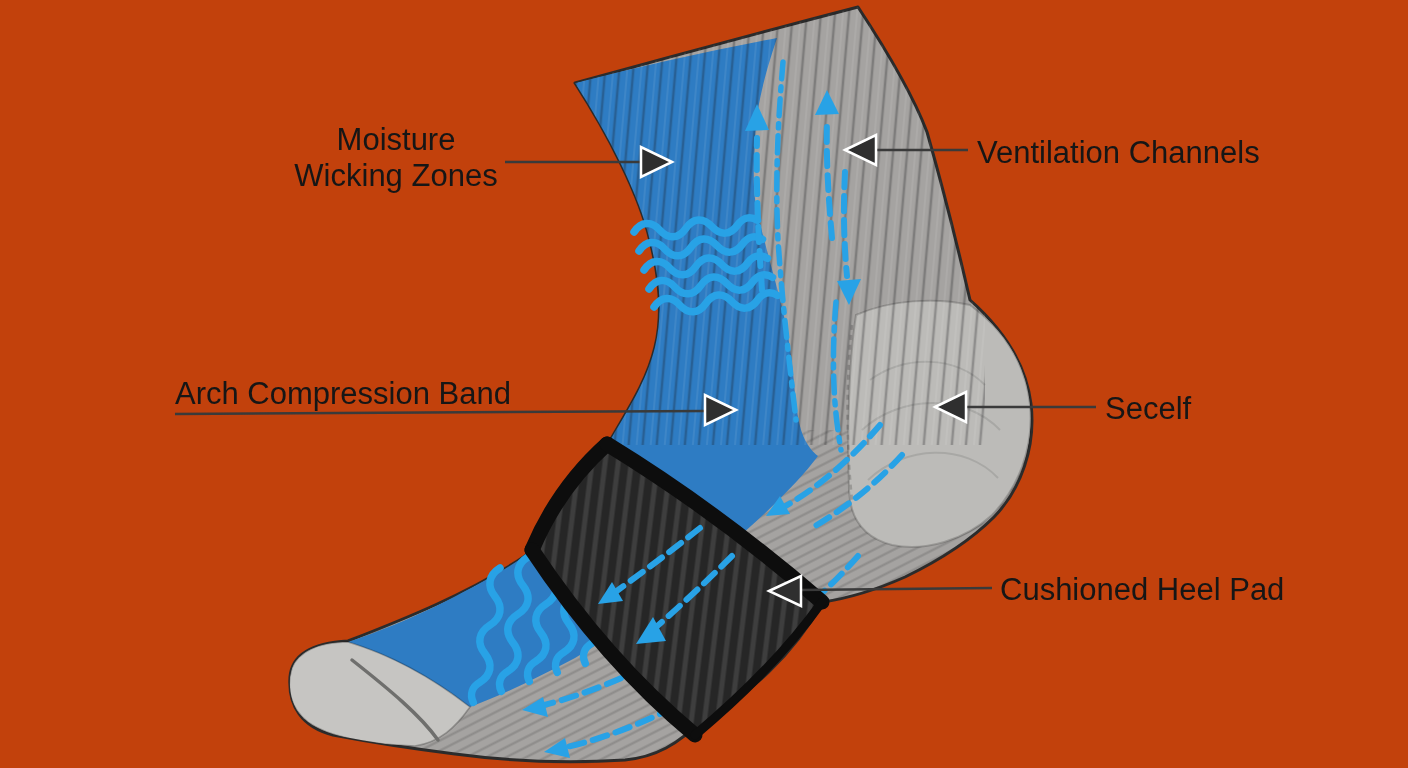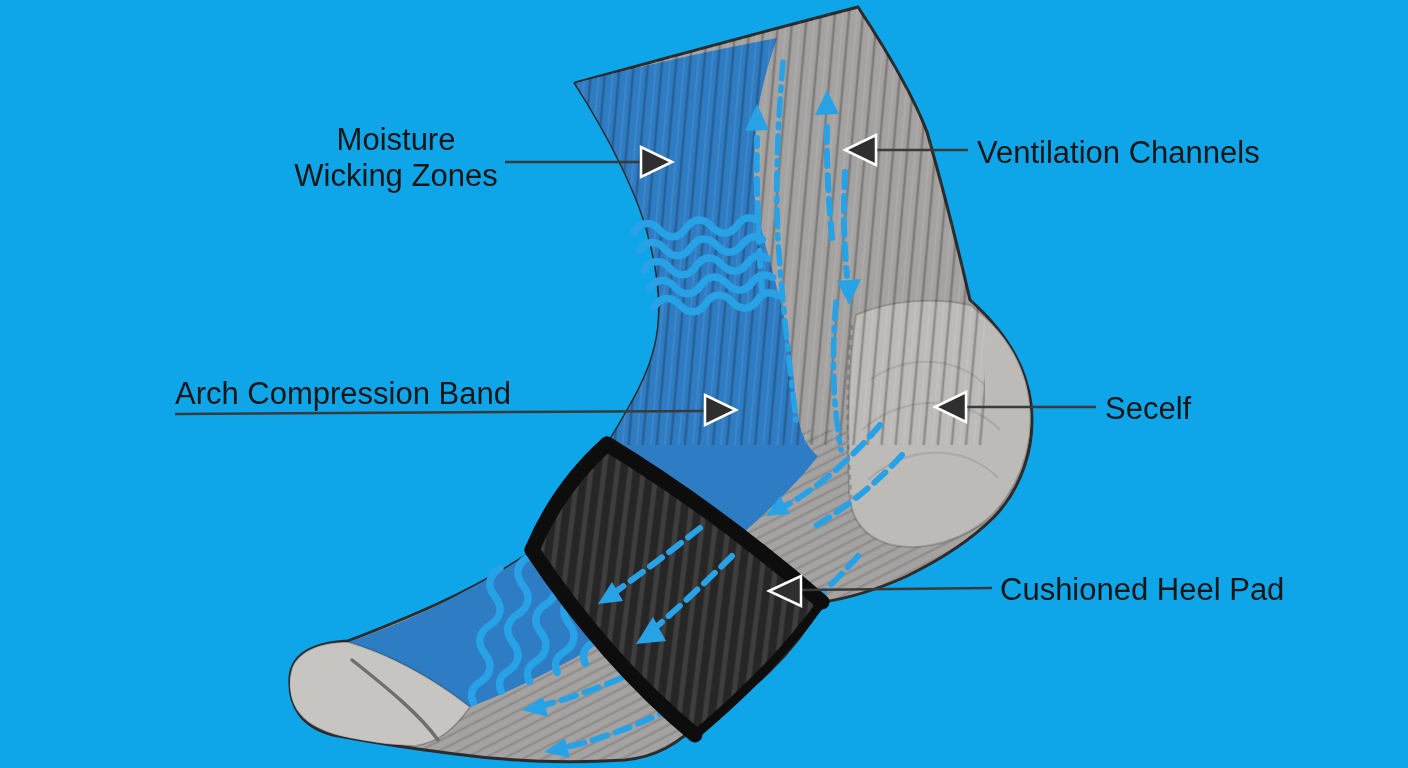--- a/index.html
+++ b/index.html
@@ -1,16 +1,16 @@
 <!DOCTYPE html>
 <html><head>
 <meta charset="utf-8">
 <style>
   html,body{margin:0;padding:0;background:#ffffff;width:1408px;height:768px;overflow:hidden;}
-  .stage{position:relative;width:1408px;height:768px;background:#0ea5e9;}
+  .stage{position:relative;width:1408px;height:768px;background:#c2410c;}
   svg{display:block;}
   text.lbl{
     font-family:"Liberation Sans", sans-serif;
     font-size:31px;
     font-weight:500;
     fill:#161616;
     letter-spacing:0px;
   }
   .leader{stroke:#3a3a3a;stroke-width:2.5;fill:none;}
   .leadhead{fill:#2f2f2f;stroke:#ffffff;stroke-width:2.5;stroke-linejoin:miter;}

